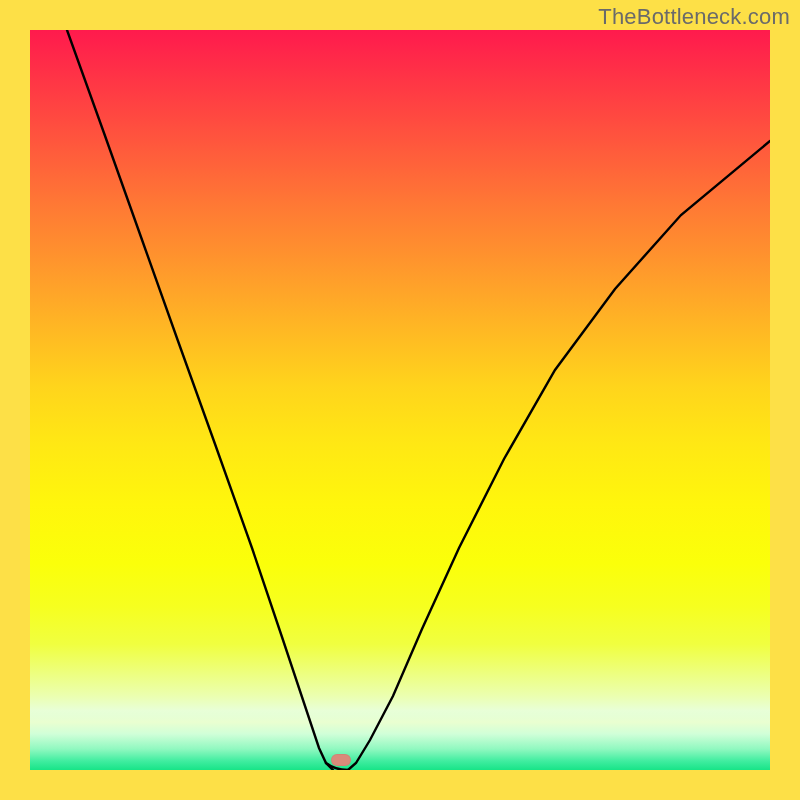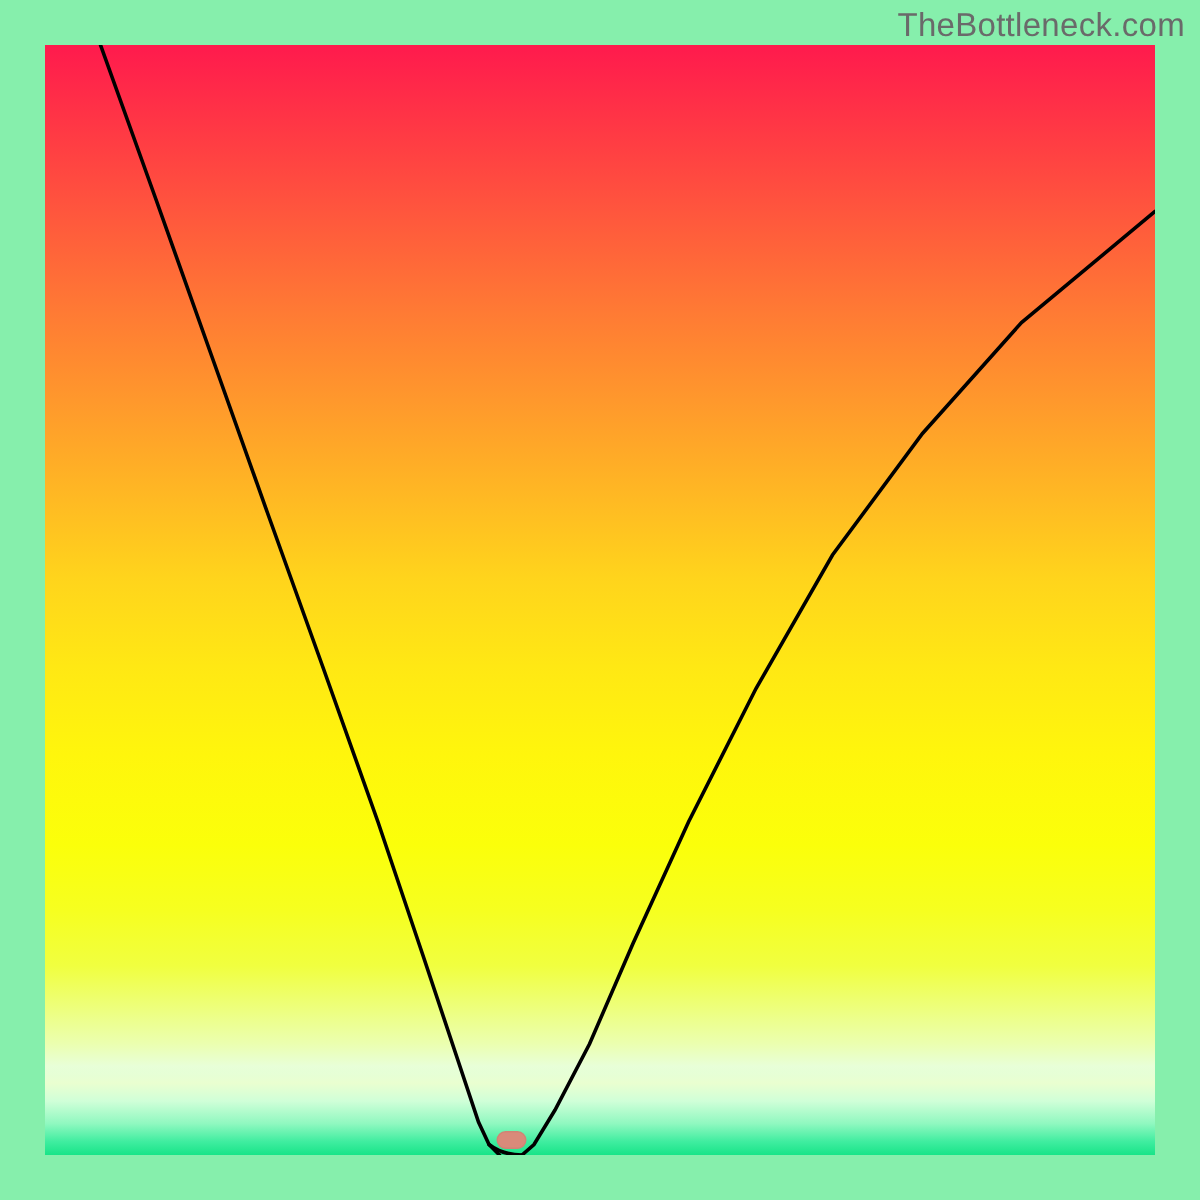--- a/index.html
+++ b/index.html
@@ -10,21 +10,21 @@
     background: #000;
     overflow: hidden;
     font-family: Arial, Helvetica, sans-serif;
   }
   .frame {
     position: absolute;
     left: 0;
     top: 0;
     width: 800px;
     height: 800px;
-    background: #86efac;
+    background: #fde047;
   }
   .plot-area {
     position: absolute;
     left: 30px;
     top: 30px;
     width: 740px;
     height: 740px;
     overflow: hidden;
   }
   .gradient {

